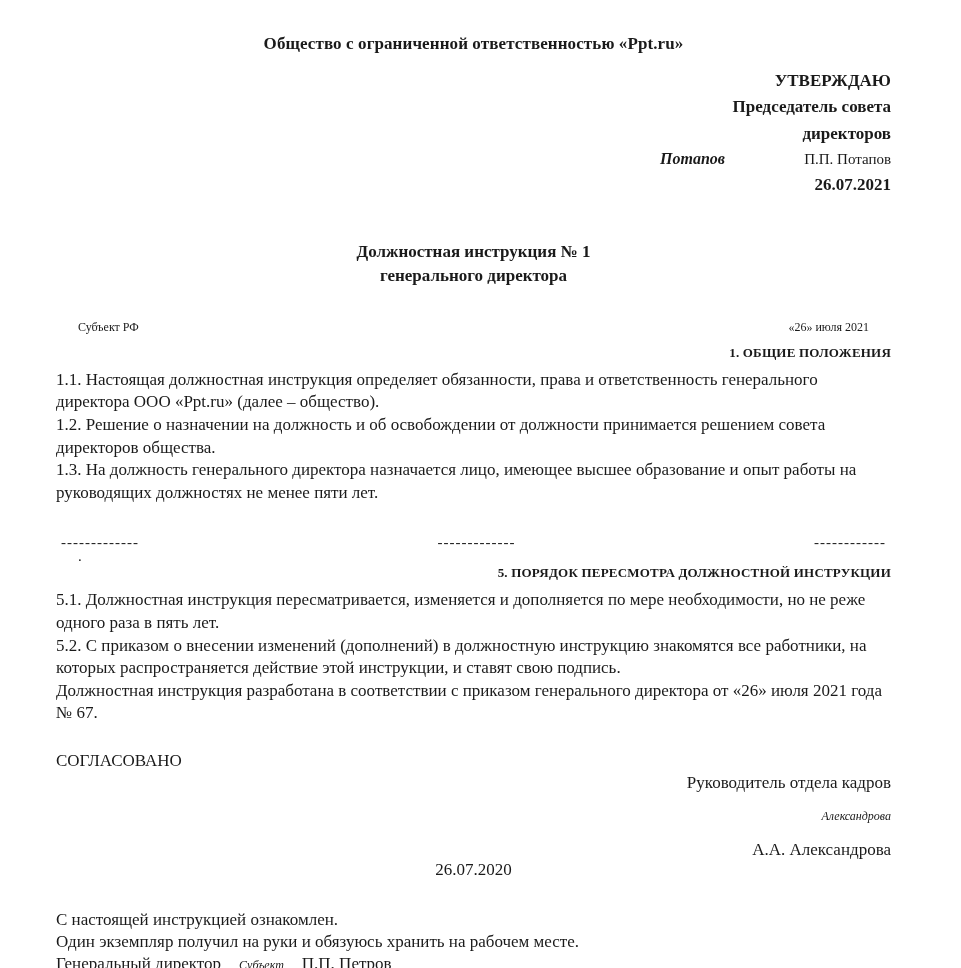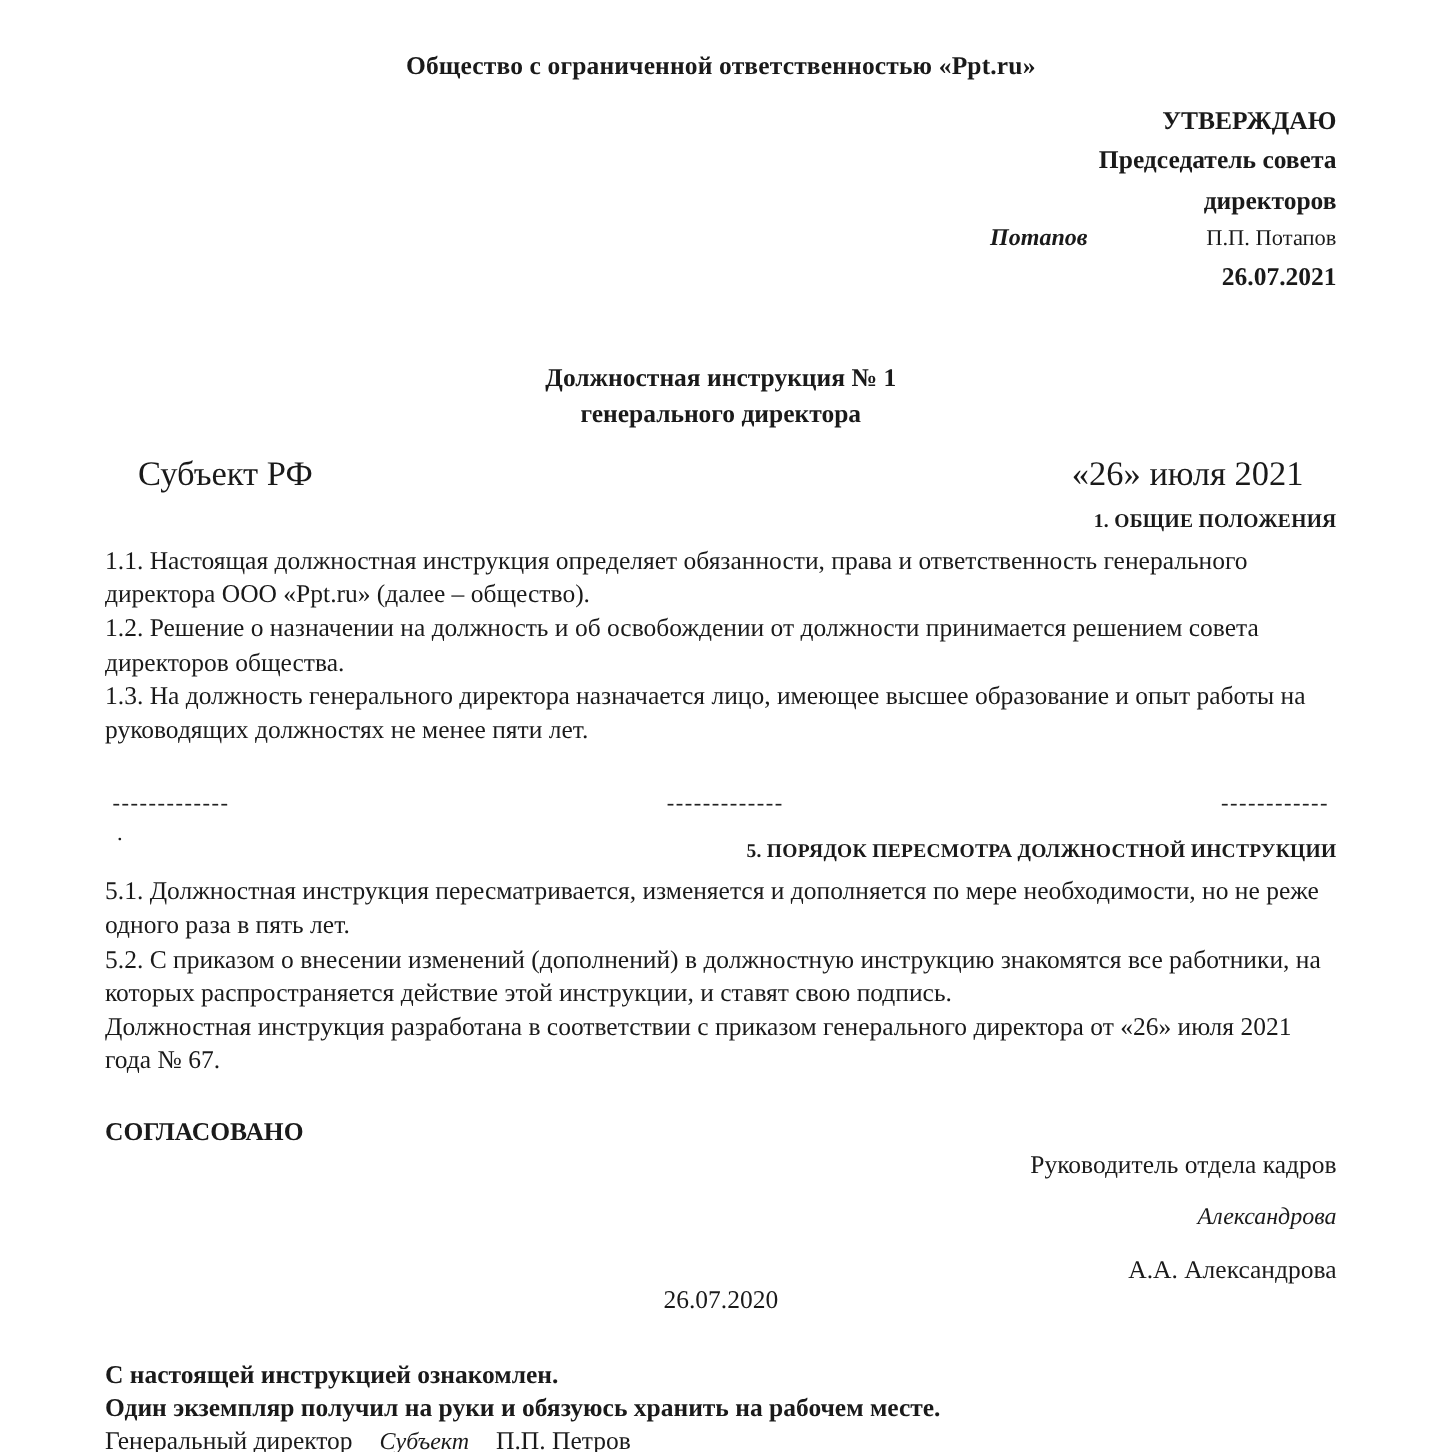--- a/index.html
+++ b/index.html
@@ -11,21 +11,21 @@
     height: 968px;
     background: #ffffff;
     font-family: "Liberation Serif", serif;
     color: #1a1a1a;
   }
   .page {
     position: relative;
     width: 961px;
     height: 956px;
     box-sizing: border-box;
-    padding: 28px 70px 10px 70px;
+    padding: 28px 70px 10px 56px;
   }
   .org-header {
     text-align: center;
     font-weight: bold;
     font-size: 17px;
     letter-spacing: 0.1px;
     margin-top: 6px;
     margin-bottom: 0;
   }
   .approve-block {
@@ -59,24 +59,24 @@
     margin-top: 42px;
     text-align: center;
     font-weight: bold;
     font-size: 17px;
     line-height: 1.4;
   }
   .doc-title .line2 {
     display: block;
   }
   .meta-row {
-    margin-top: 15px;
+    margin-top: 32px;
     display: flex;
     justify-content: space-between;
-    font-size: 23px;
+    font-size: 12px;
     padding: 0 22px 0 22px;
   }
   .section-title {
     margin-top: 10px;
     text-align: right;
     font-weight: bold;
     font-size: 13px;
     letter-spacing: 0.2px;
   }
   .section-title.wide {
@@ -103,38 +103,38 @@
   .dash {
     white-space: nowrap;
   }
   .dot-mark {
     position: absolute;
     left: 78px;
     top: 548px;
     font-size: 15px;
   }
   .bold-line {
-    font-weight: bold;
+    font-weight: normal;
     font-size: 17px;
     margin: 0;
   }
   .approved-block {
     margin-top: 26px;
   }
   .agree-row {
     display: flex;
     align-items: flex-end;
     gap: 16px;
     font-size: 17px;
     margin-top: 2px;
     flex-direction: column;
   }
   .agree-script {
     font-style: italic;
-    font-size: 16px;
+    font-size: 12px;
   }
   .date-line {
     font-size: 17px;
     margin: 0;
     text-align: center;
   }
   .ack-block {
     margin-top: 30px;
   }
   .ack-block .bold-line + .bold-line {

